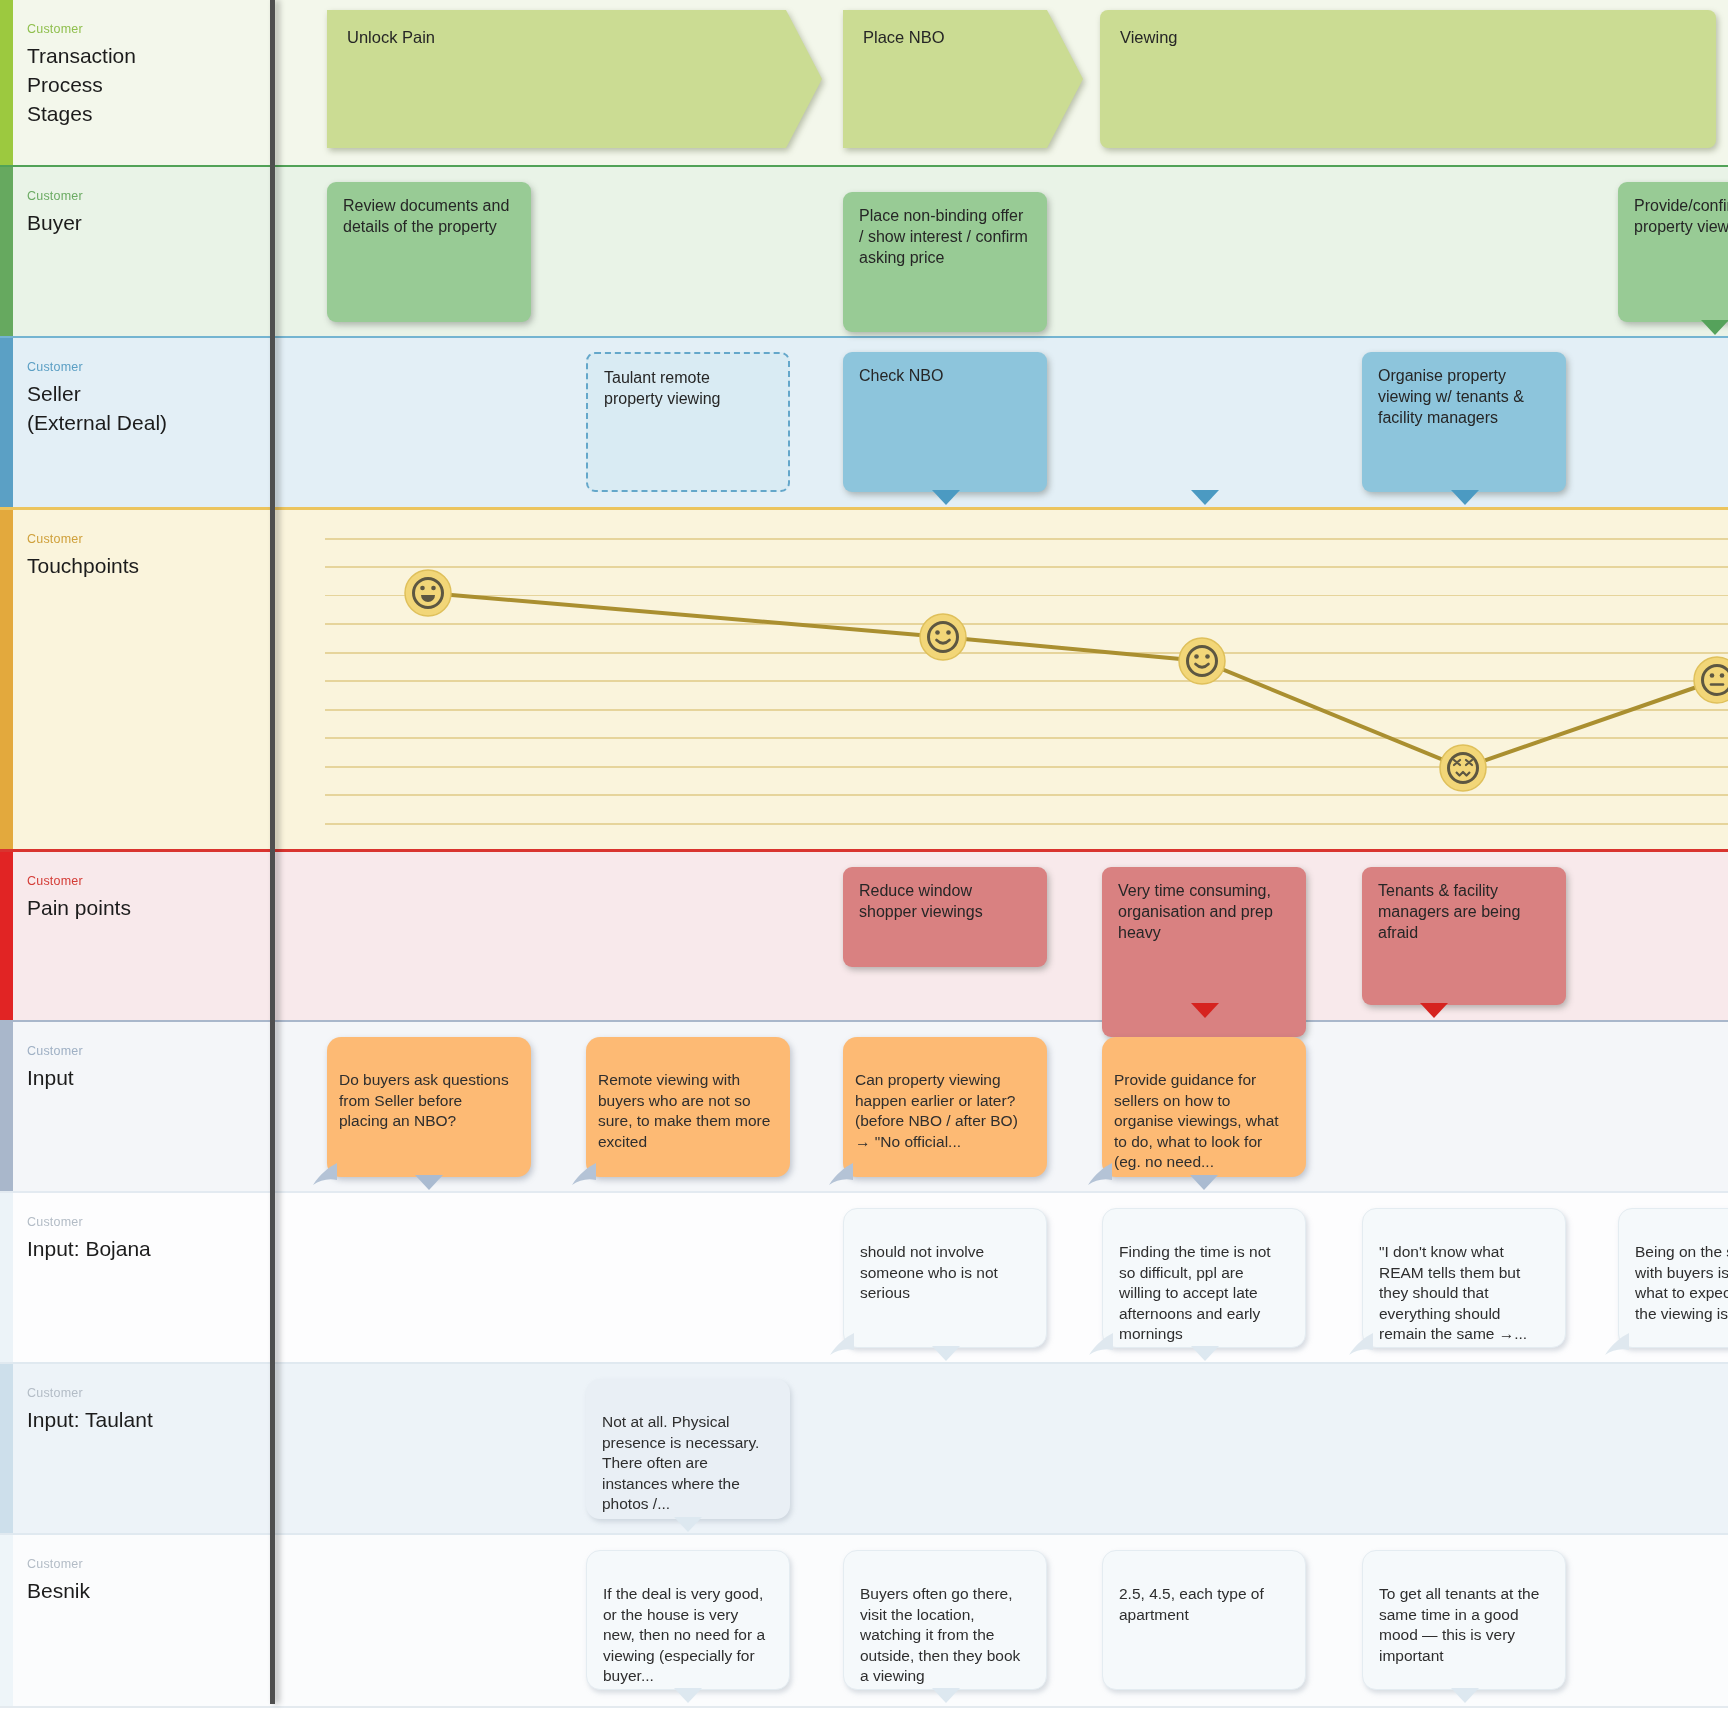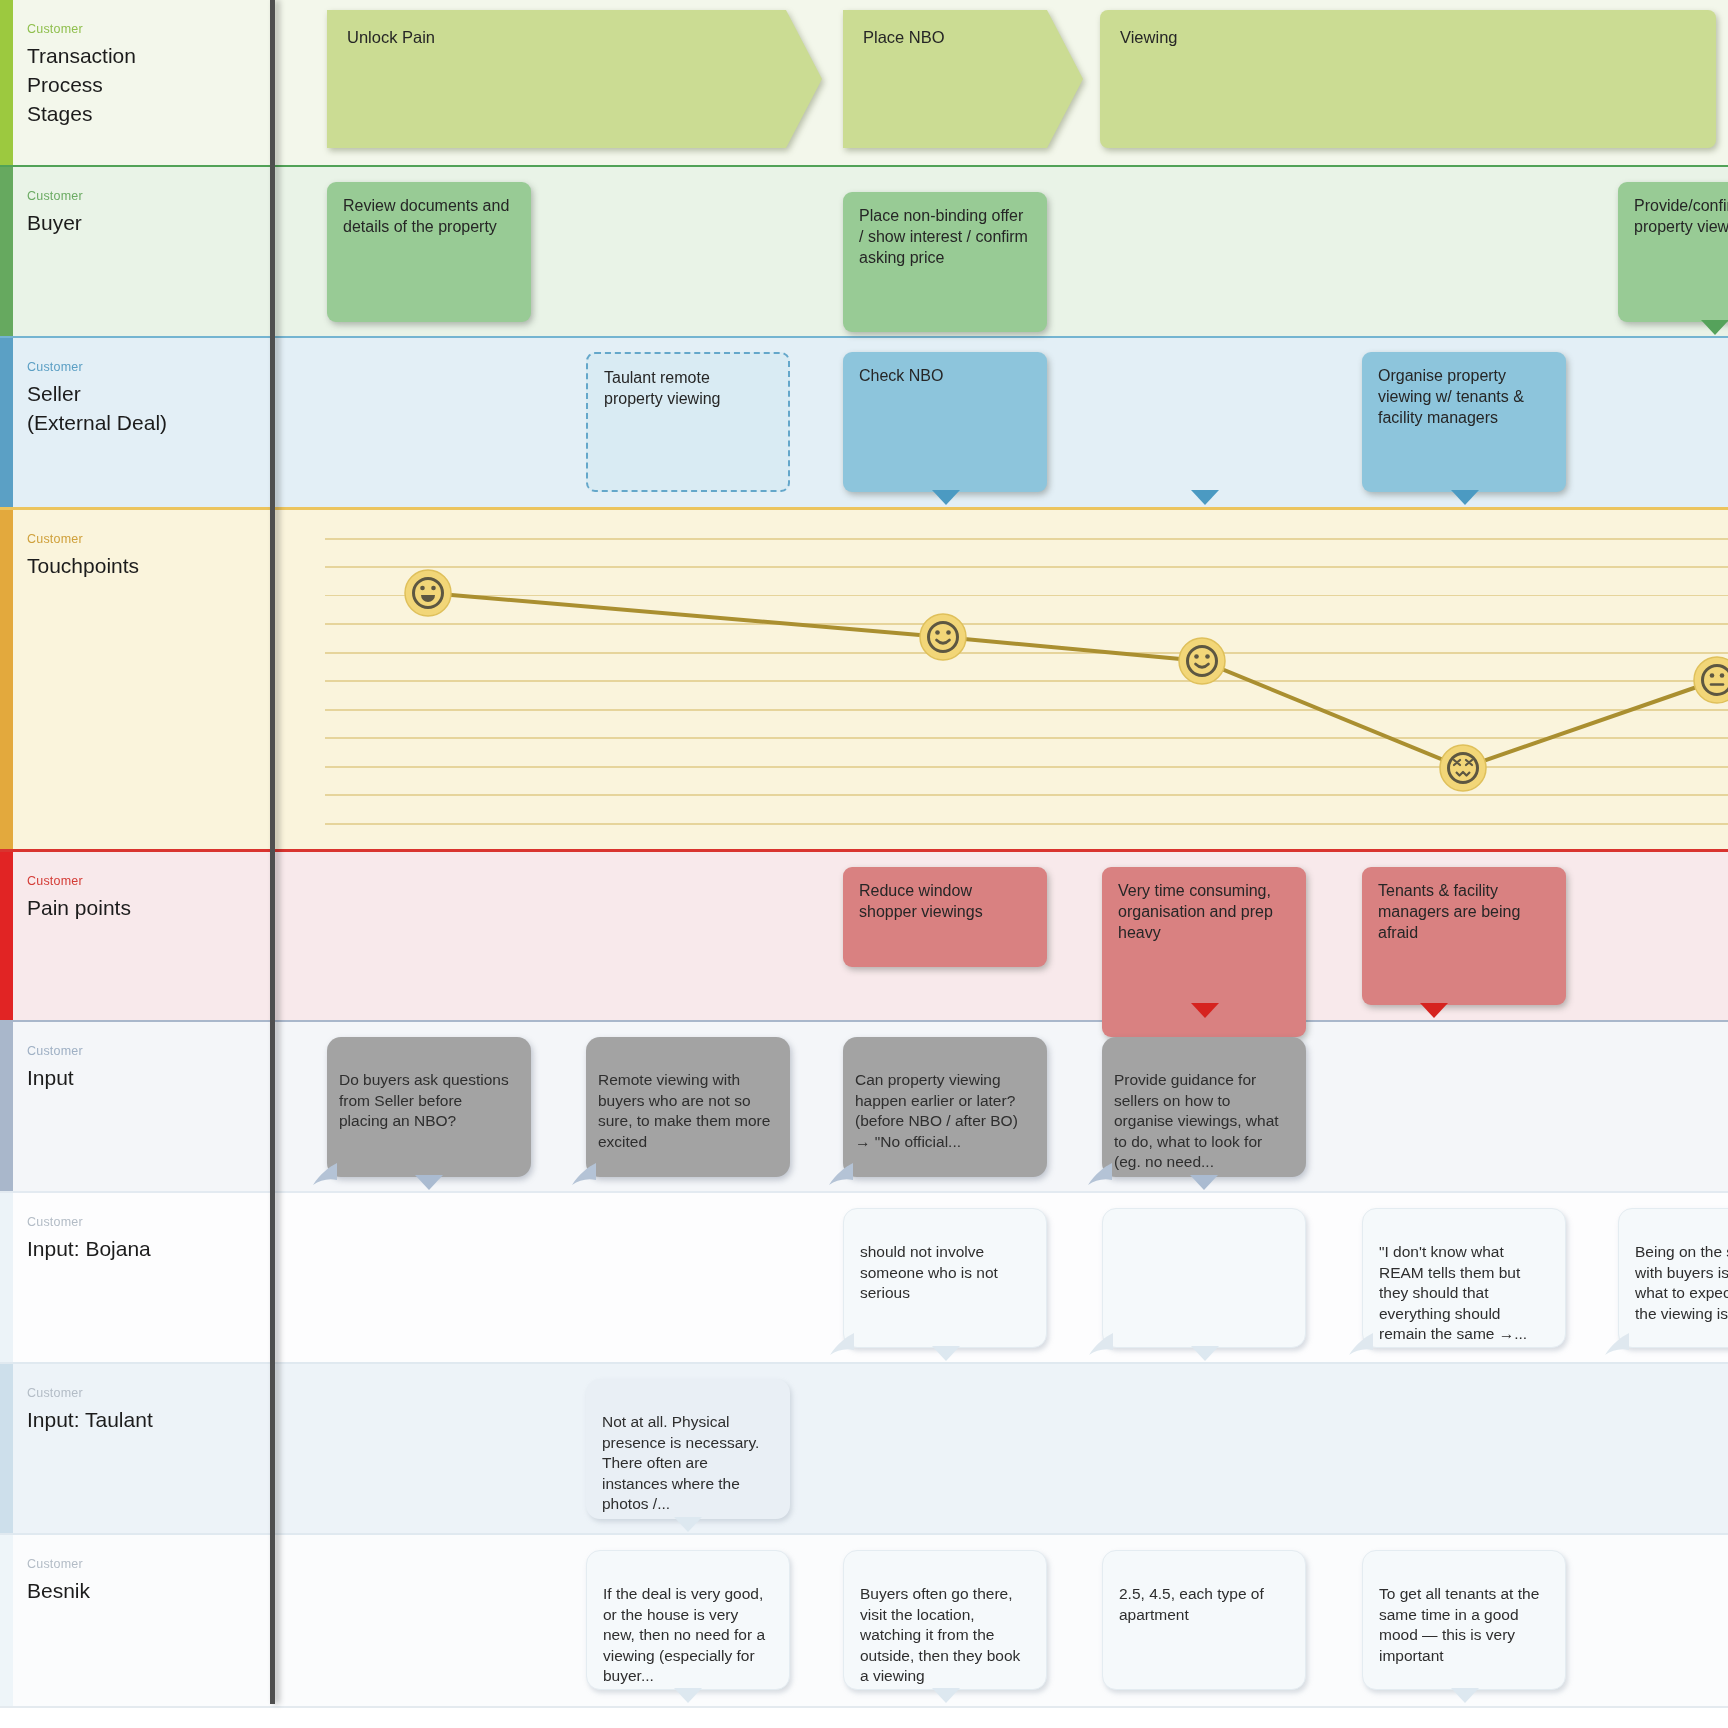--- a/index.html
+++ b/index.html
@@ -43,21 +43,21 @@
   .sticky{position:absolute;width:204px;height:140px;border-radius:9px;box-sizing:border-box;
           padding:14px 16px;font-size:16px;line-height:1.3;color:#262626;
           box-shadow:2px 3px 6px rgba(60,70,60,.35);white-space:pre-line;}
   .sk-buyer{background:#98cb95;}
   .sk-seller{background:#8dc5dc;}
   .sk-seller-dashed{background:#d9ebf3;border:2px dashed #64a7ca;box-shadow:none;}
   .sk-pain{background:#d98181;}
   
   .bubble{position:absolute;width:204px;height:140px;border-radius:14px;box-sizing:border-box;
           padding:13px 16px;font-size:15.5px;line-height:1.32;color:#2e2e2e;white-space:pre-line;}
-  .bb-input{background:#a3a3a3;box-shadow:2px 3px 6px rgba(110,120,140,.4);padding-left:12px;}
+  .bb-input{background:#fdba74;box-shadow:2px 3px 6px rgba(110,120,140,.4);padding-left:12px;}
   .bb-light{background:#f5f9fb;border:1px solid #e4ecf1;box-shadow:2px 3px 5px rgba(150,160,175,.35);}
   .bb-mid{background:#e9eff5;box-shadow:2px 3px 5px rgba(150,160,175,.35);}
   .tail{position:absolute;left:-15px;bottom:-9px;width:27px;height:23px;}
   
   .ptr{position:absolute;width:0;height:0;border-left:14px solid transparent;
        border-right:14px solid transparent;border-top:15px solid #000;}
   .ptr-seller{border-top-color:#4b9ac2;}
   .ptr-green{border-top-color:#55a25b;}
   .ptr-red{border-top-color:#d6231f;}
   .ptr-input{border-top-color:#aabbd1;}
@@ -222,20 +222,21 @@
     <div class="ptr ptr-input" style="left:1190px;top:1175px;"></div>
 
     <div class="bubble bb-light" style="left:843px;top:1208px;">
       <span>should not involve someone who is not serious</span>
       <svg class="tail" viewBox="0 0 27 23">
           <path d="M25,0 L25,17 C17,15 8,17 1,22 C8,11 17,4 25,0 Z" fill="#dfe8ef"></path>
         </svg>
     </div>
     <div class="ptr ptr-light" style="left:932px;top:1346px;"></div>
     <div class="bubble bb-light" style="left:1102px;top:1208px;">
+      <span>Finding the time is not so difficult, ppl are willing to accept late afternoons and early mornings</span>
       <svg class="tail" viewBox="0 0 27 23">
           <path d="M25,0 L25,17 C17,15 8,17 1,22 C8,11 17,4 25,0 Z" fill="#dfe8ef"></path>
         </svg>
     </div>
     <div class="ptr ptr-light" style="left:1191px;top:1346px;"></div>
     <div class="bubble bb-light" style="left:1362px;top:1208px;">
       <span>"I don't know what REAM tells them but they should that everything should remain the same →...</span>
       <svg class="tail" viewBox="0 0 27 23">
           <path d="M25,0 L25,17 C17,15 8,17 1,22 C8,11 17,4 25,0 Z" fill="#dfe8ef"></path>
         </svg>

